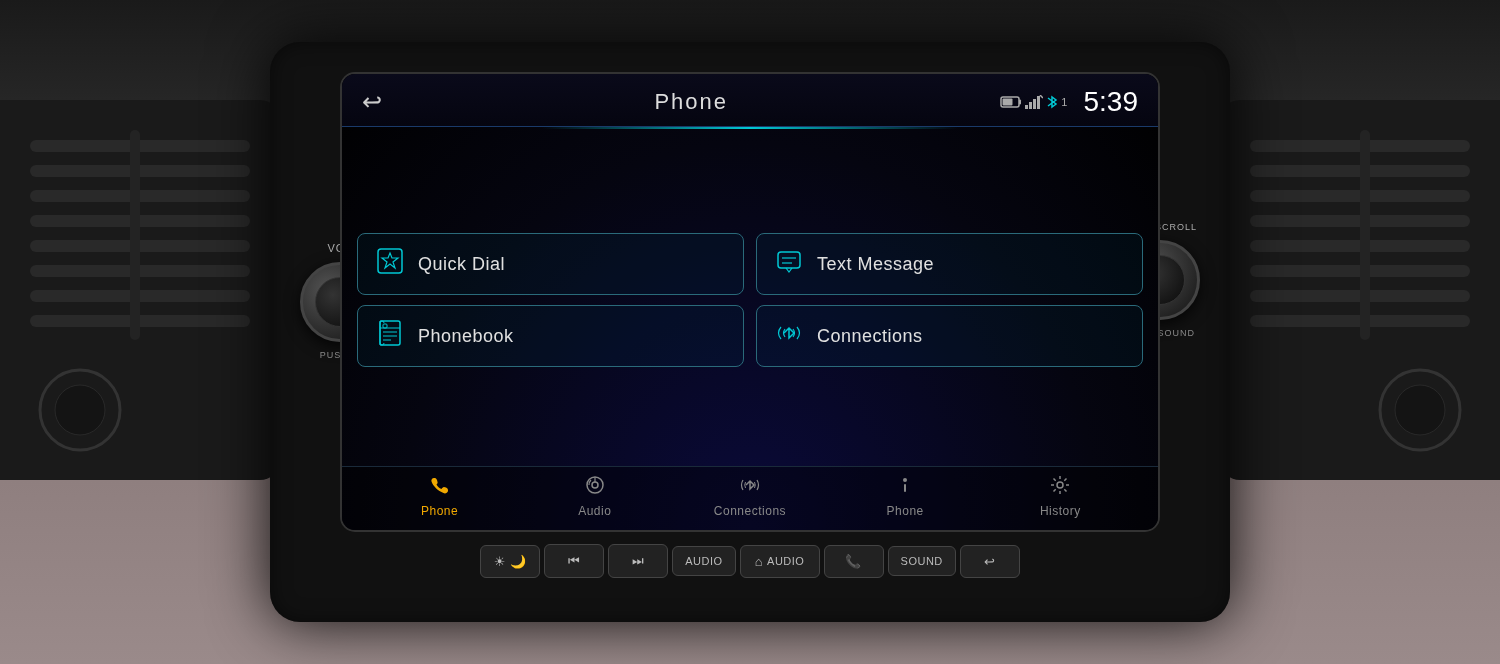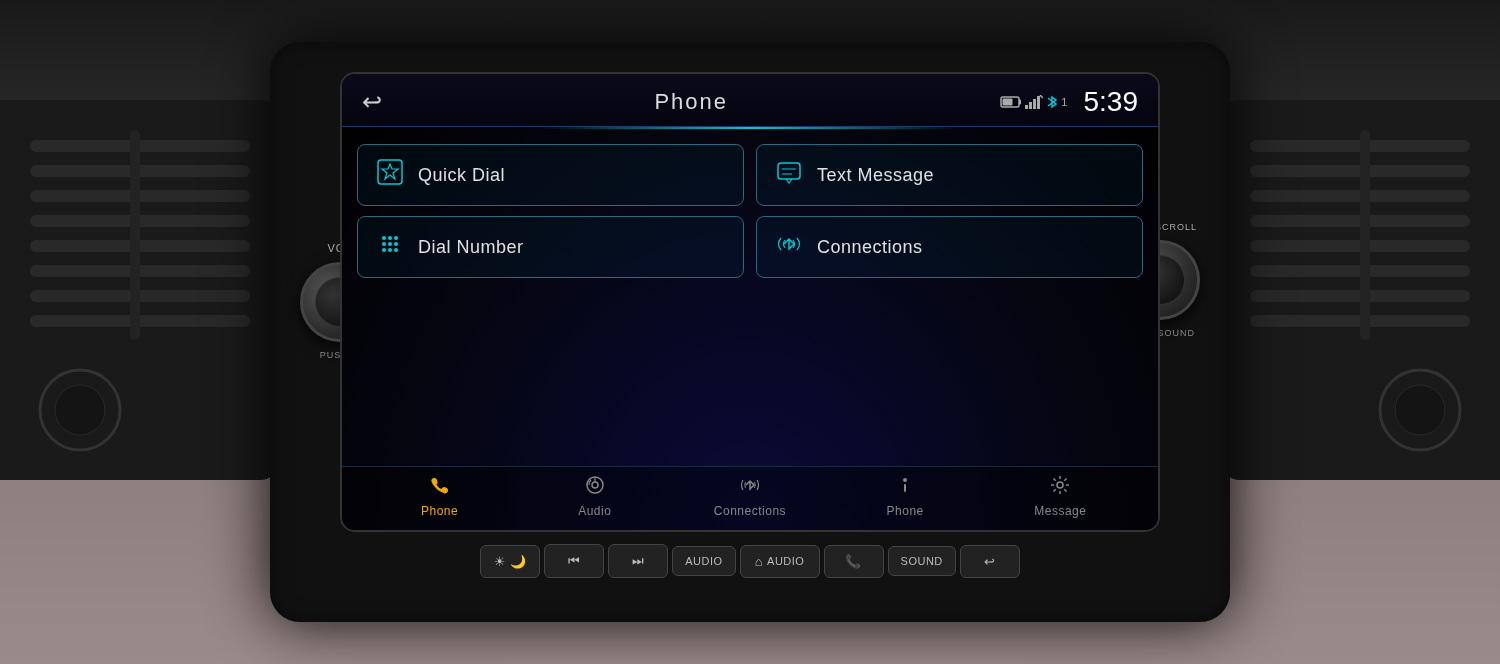--- a/index.html
+++ b/index.html
@@ -111,20 +111,21 @@
       margin-left: 8px;
       text-align: right;
     }
 
     
     .menu-area {
       display: flex;
       flex: 1;
       padding: 15px 15px 10px;
       gap: 12px;
+      align-items: center;
     }
 
     .menu-left {
       display: flex;
       flex-direction: column;
       gap: 10px;
       flex: 1;
     }
 
     .menu-right {
@@ -398,38 +399,36 @@
           <div class="menu-btn">
             <span class="menu-btn-icon">
               <svg width="26" height="26" viewBox="0 0 26 26">
                 <rect x="1" y="1" width="24" height="24" rx="3" stroke="#00c8d4" stroke-width="1.5" fill="none"></rect>
                 <polygon points="13,5 15,10 21,10 16,14 18,20 13,16 8,20 10,14 5,10 11,10" stroke="#00c8d4" stroke-width="1.2" fill="none"></polygon>
               </svg>
             </span>
             <span class="menu-btn-label">Quick Dial</span>
           </div>
 
-
-
           <div class="menu-btn">
             <span class="menu-btn-icon">
               <svg width="26" height="26" viewBox="0 0 26 26">
-                <circle cx="7" cy="7" r="2" fill="#00c8d4"></circle>
-                <circle cx="13" cy="7" r="2" fill="#00c8d4"></circle>
-                <circle cx="19" cy="7" r="2" fill="#00c8d4"></circle>
-                <circle cx="7" cy="13" r="2" fill="#00c8d4"></circle>
-                <circle cx="13" cy="13" r="2" fill="#00c8d4"></circle>
-                <circle cx="19" cy="13" r="2" fill="#00c8d4"></circle>
-                <circle cx="7" cy="19" r="2" fill="#00c8d4"></circle>
-                <circle cx="13" cy="19" r="2" fill="#00c8d4"></circle>
-                <circle cx="19" cy="19" r="2" fill="#00c8d4"></circle>
+                <rect x="3" y="1" width="20" height="24" rx="2" stroke="#00c8d4" stroke-width="1.5" fill="none"></rect>
+                <line x1="3" y1="8" x2="23" y2="8" stroke="#00c8d4" stroke-width="1"></line>
+                <rect x="6" y="4" width="4" height="4" rx="1" stroke="#00c8d4" stroke-width="1" fill="none"></rect>
+                <line x1="6" y1="12" x2="20" y2="12" stroke="#00c8d4" stroke-width="1"></line>
+                <line x1="6" y1="16" x2="20" y2="16" stroke="#00c8d4" stroke-width="1"></line>
+                <line x1="6" y1="20" x2="14" y2="20" stroke="#00c8d4" stroke-width="1"></line>
+                <path d="M7 3 Q7 1 5 1 L3 1 L3 25 L5 25 Q7 25 7 23" stroke="#00c8d4" stroke-width="1" fill="none"></path>
               </svg>
             </span>
-            <span class="menu-btn-label">Dial Number</span>
+            <span class="menu-btn-label">Phonebook</span>
           </div>
+
+
 
         </div>
 
         <div class="menu-right">
 
           <div class="menu-btn">
             <span class="menu-btn-icon">
               <svg width="26" height="26" viewBox="0 0 26 26">
                 <rect x="2" y="4" width="22" height="16" rx="3" stroke="#00c8d4" stroke-width="1.5" fill="none"></rect>
                 <line x1="6" y1="10" x2="20" y2="10" stroke="#00c8d4" stroke-width="1.2"></line>
@@ -503,21 +502,21 @@
           <span class="nav-label">Phone</span>
         </div>
 
         <div class="nav-item">
           <span class="nav-icon">
             <svg width="20" height="20" viewBox="0 0 20 20">
               <circle cx="10" cy="10" r="3" stroke="#888" stroke-width="1.5" fill="none"></circle>
               <path d="M10 1 L10 4 M10 16 L10 19 M1 10 L4 10 M16 10 L19 10 M3.5 3.5 L5.7 5.7 M14.3 14.3 L16.5 16.5 M16.5 3.5 L14.3 5.7 M5.7 14.3 L3.5 16.5" stroke="#888" stroke-width="1.5"></path>
             </svg>
           </span>
-          <span class="nav-label">Message</span>
+          <span class="nav-label">History</span>
         </div>
 
       </div>
     </div>
   </div>
 
   <div class="buttons-row">
 
     <div class="phys-btn">
       <span class="phys-btn-icon">☀</span>

